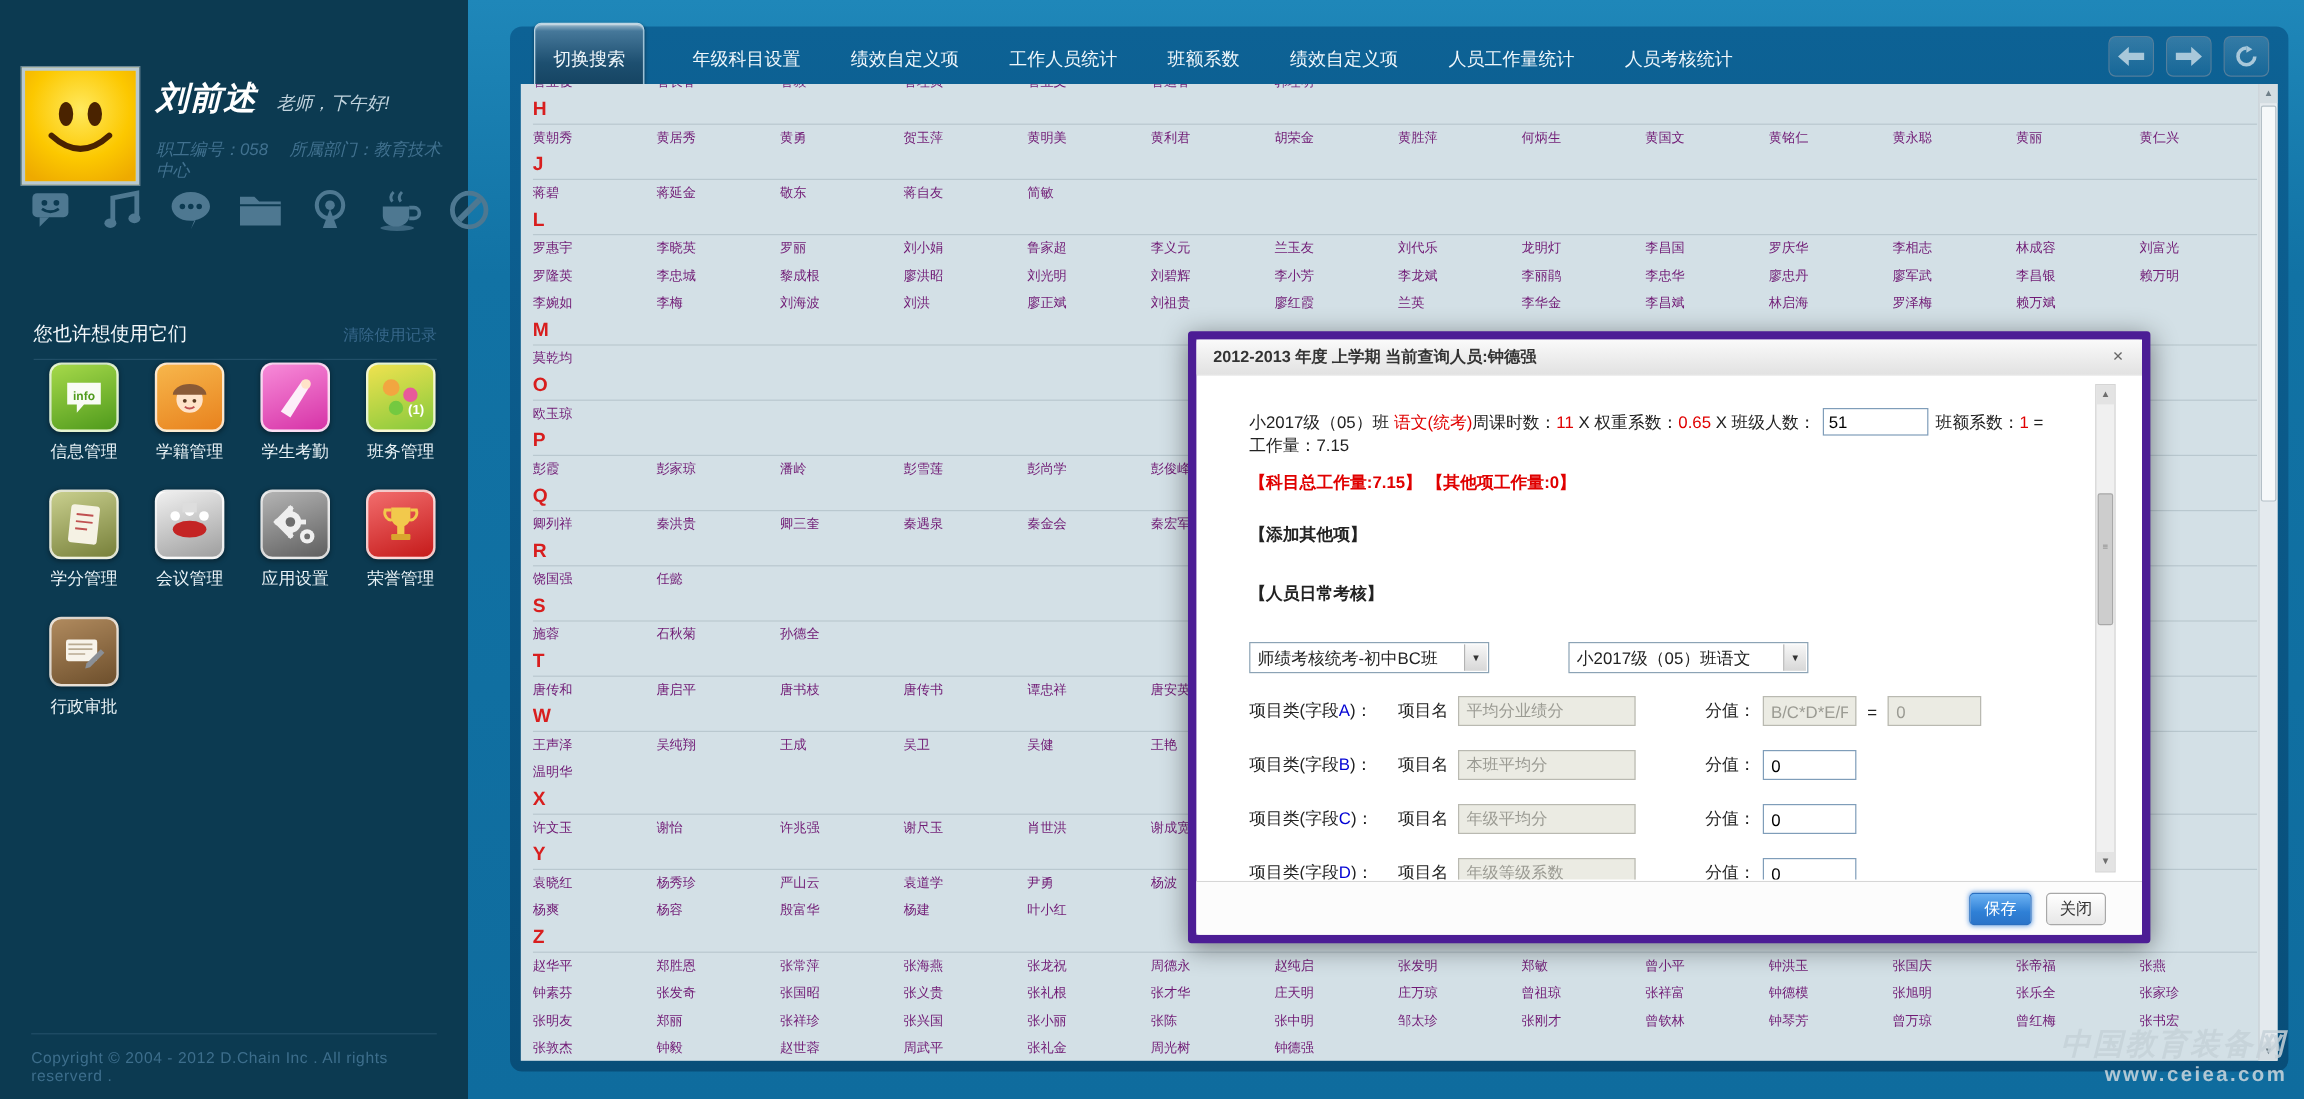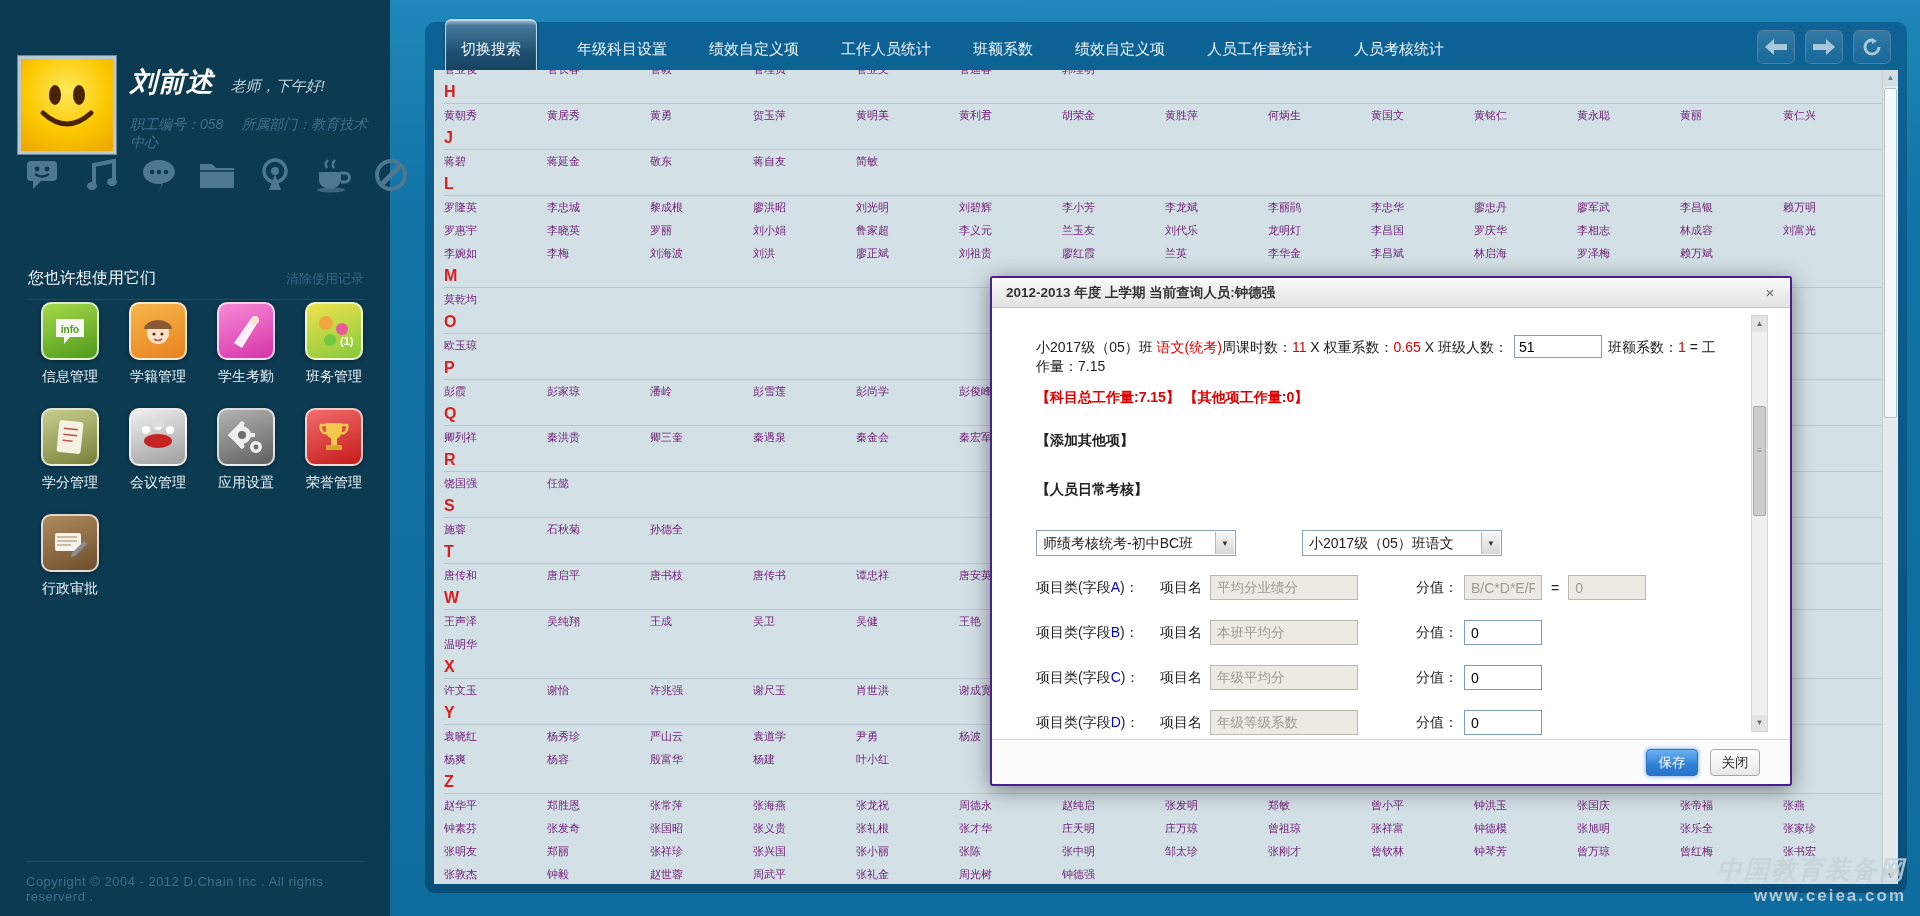--- a/index.html
+++ b/index.html
@@ -71,21 +71,21 @@
   .vscroll { position:absolute; right:0; top:0; bottom:0; width:16px; background:#e4eaee;
              border-left:1px solid #c2ccd2; }
   .vs-arrow { position:absolute; left:0; right:0; height:16px; background:#d4dde2;
               color:#6f7f89; font-size:8px; text-align:center; line-height:16px; cursor:pointer; }
   .vs-up { top:0; } .vs-down { bottom:0; }
   .vs-thumb { position:absolute; left:1px; right:1px; background:#f6f9fa;
               border:1px solid #b4c0c7; border-radius:2px; cursor:pointer; }
 
   
   .modal { position:absolute; left:990px; top:276px; width:802px; height:510px;
-           background:#ffffff; border:2px solid #4c1d95; border-radius:3px;
+           background:#ffffff; border:7px solid #4c1d95; border-radius:3px;
            box-shadow:0 4px 22px rgba(0,0,0,0.45); z-index:50; }
   .m-title { height:30px; line-height:30px; padding:0 14px;
              background:linear-gradient(180deg,#fafafa,#e2e2e2);
              border-bottom:1px solid #c6c6c6; border-radius:3px 3px 0 0;
              font-size:13.5px; font-weight:bold; color:#333; }
   .m-close { position:absolute; right:10px; top:5px; width:20px; height:20px; border:none;
              background:transparent; color:#666; font-size:15px; cursor:pointer; line-height:20px; }
   .m-body { position:absolute; left:0; right:0; top:31px; bottom:46px;
             padding:26px 70px 0 44px; font-size:14px; color:#222; overflow:hidden; }
   .red { color:#e00000; }
@@ -389,52 +389,52 @@
             <div class="letter-row">J</div>
             <div class="name-row">
               <span class="name-cell">蒋碧</span>
               <span class="name-cell">蒋延金</span>
               <span class="name-cell">敬东</span>
               <span class="name-cell">蒋自友</span>
               <span class="name-cell">简敏</span>
             </div>
             <div class="letter-row">L</div>
             <div class="name-row">
+              <span class="name-cell">罗惠宇</span>
+              <span class="name-cell">李晓英</span>
+              <span class="name-cell">罗丽</span>
+              <span class="name-cell">刘小娟</span>
+              <span class="name-cell">鲁家超</span>
+              <span class="name-cell">李义元</span>
+              <span class="name-cell">兰玉友</span>
+              <span class="name-cell">刘代乐</span>
+              <span class="name-cell">龙明灯</span>
+              <span class="name-cell">李昌国</span>
+              <span class="name-cell">罗庆华</span>
+              <span class="name-cell">李相志</span>
+              <span class="name-cell">林成容</span>
+              <span class="name-cell">刘富光</span>
+            </div>
+            <div class="name-row">
               <span class="name-cell">罗隆英</span>
               <span class="name-cell">李忠城</span>
               <span class="name-cell">黎成根</span>
               <span class="name-cell">廖洪昭</span>
               <span class="name-cell">刘光明</span>
               <span class="name-cell">刘碧辉</span>
               <span class="name-cell">李小芳</span>
               <span class="name-cell">李龙斌</span>
               <span class="name-cell">李丽鹃</span>
               <span class="name-cell">李忠华</span>
               <span class="name-cell">廖忠丹</span>
               <span class="name-cell">廖军武</span>
               <span class="name-cell">李昌银</span>
               <span class="name-cell">赖万明</span>
             </div>
             <div class="name-row">
-              <span class="name-cell">罗惠宇</span>
-              <span class="name-cell">李晓英</span>
-              <span class="name-cell">罗丽</span>
-              <span class="name-cell">刘小娟</span>
-              <span class="name-cell">鲁家超</span>
-              <span class="name-cell">李义元</span>
-              <span class="name-cell">兰玉友</span>
-              <span class="name-cell">刘代乐</span>
-              <span class="name-cell">龙明灯</span>
-              <span class="name-cell">李昌国</span>
-              <span class="name-cell">罗庆华</span>
-              <span class="name-cell">李相志</span>
-              <span class="name-cell">林成容</span>
-              <span class="name-cell">刘富光</span>
-            </div>
-            <div class="name-row">
               <span class="name-cell">李婉如</span>
               <span class="name-cell">李梅</span>
               <span class="name-cell">刘海波</span>
               <span class="name-cell">刘洪</span>
               <span class="name-cell">廖正斌</span>
               <span class="name-cell">刘祖贵</span>
               <span class="name-cell">廖红霞</span>
               <span class="name-cell">兰英</span>
               <span class="name-cell">李华金</span>
               <span class="name-cell">李昌斌</span>

